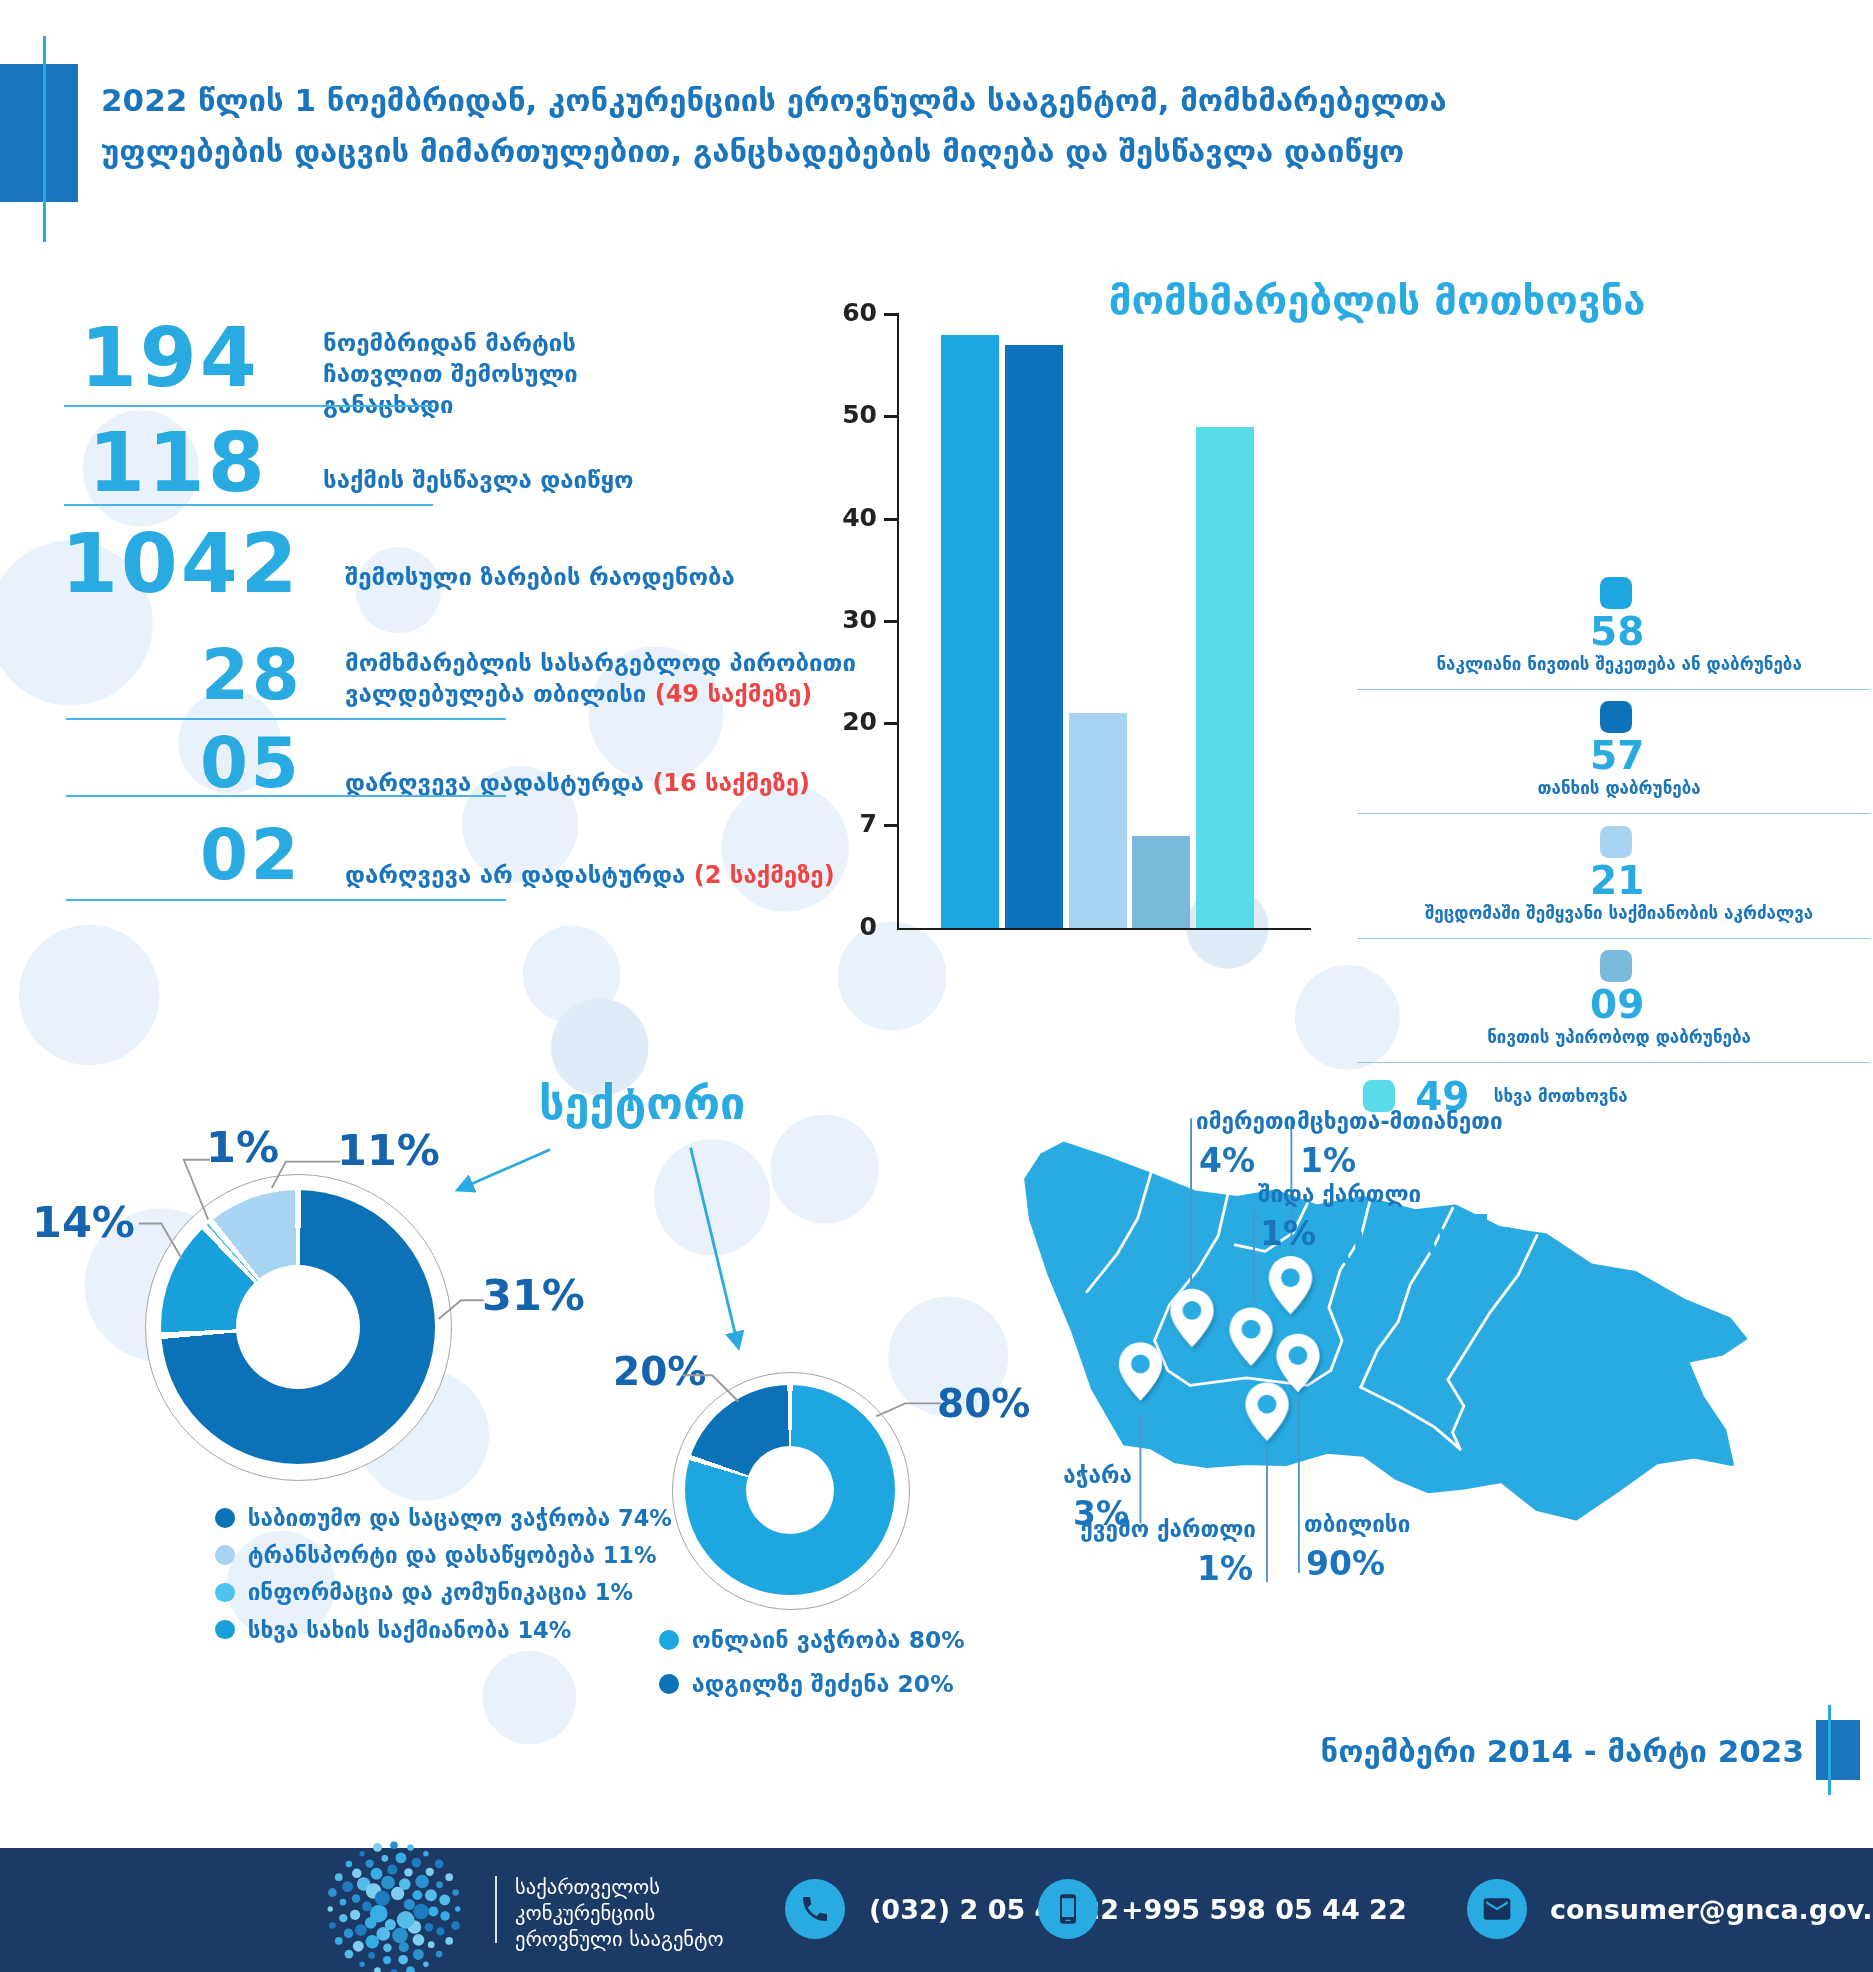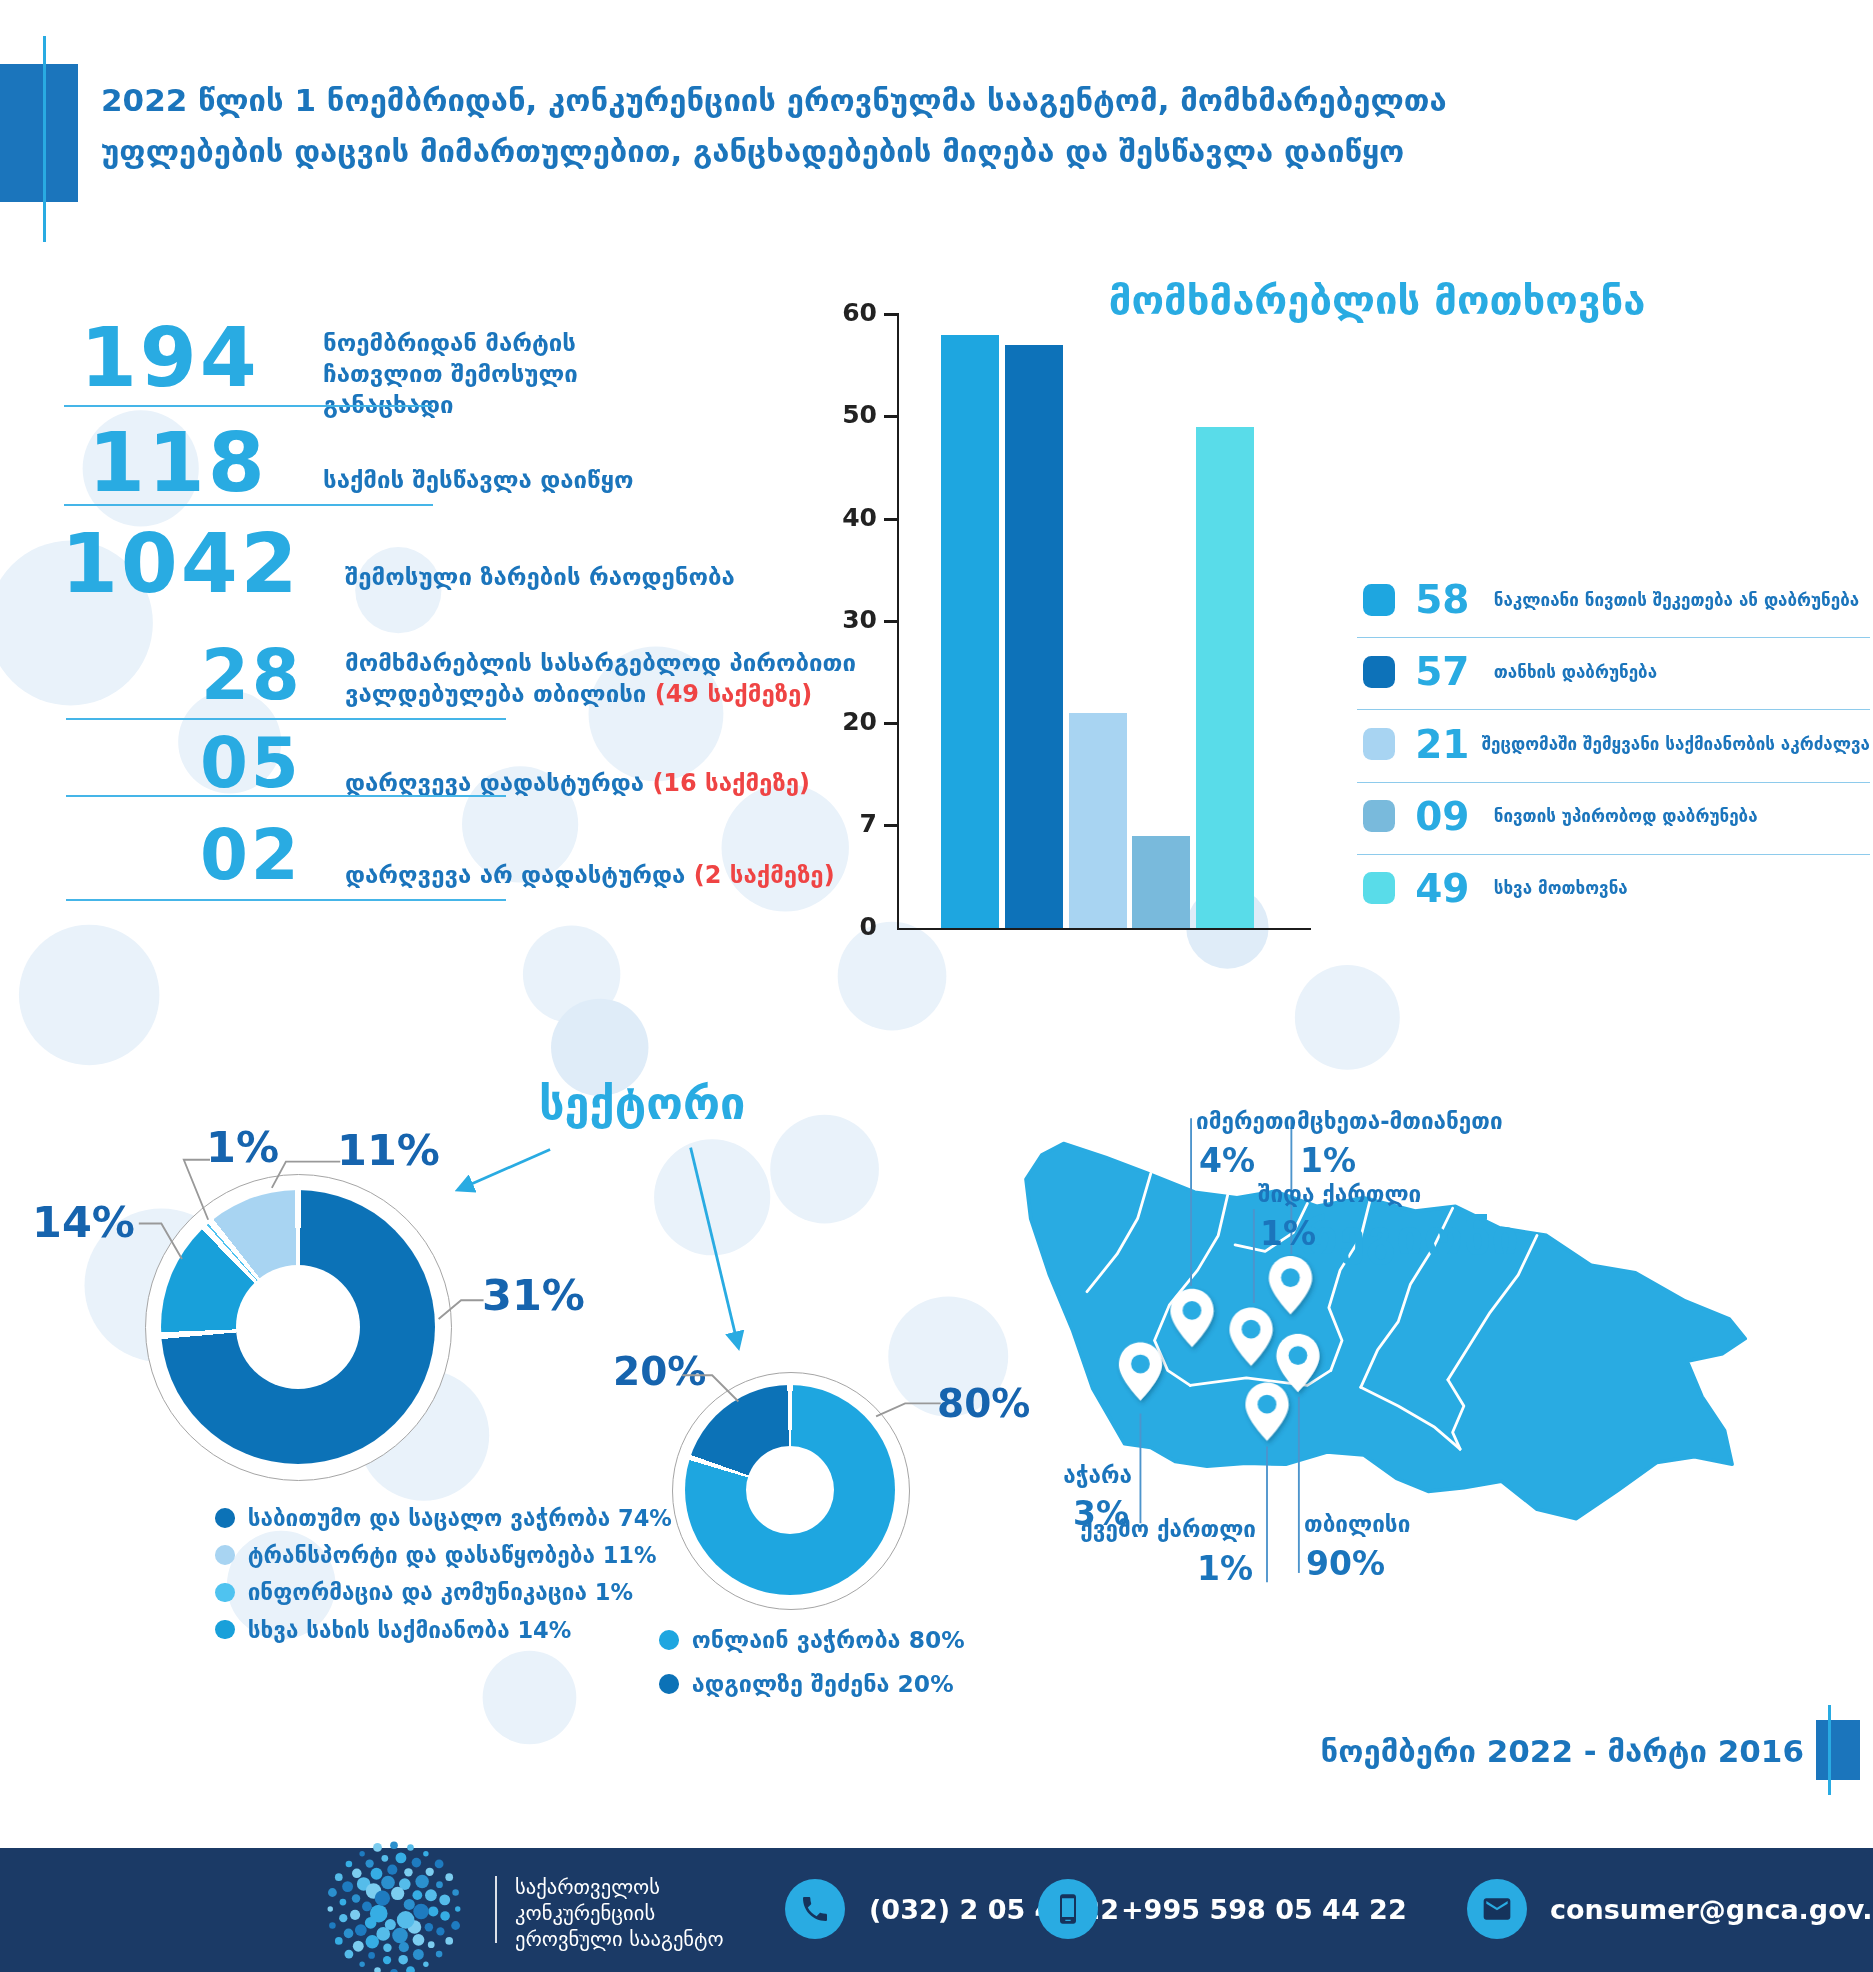--- a/index.html
+++ b/index.html
@@ -35,21 +35,21 @@
   #demand-title{left:1077px;top:277px;width:600px;font-size:40px;text-align:center;}
   #bar-plot{left:897px;top:314px;width:412px;height:614px;
             border-left:2.8px solid #1c1c1c;border-bottom:2.8px solid #1c1c1c;}
   #bar-plot .bar{position:absolute;bottom:0;width:58px;}
   #bar-plot .tickline{position:absolute;left:-15px;width:15px;height:2.8px;background:#1c1c1c;}
   #bar-plot .ticklab{position:absolute;left:-73px;width:51px;text-align:right;
             font-size:25px;font-weight:bold;color:#222;}
   
   #demand-legend{left:1357px;top:566px;width:513px;}
   .dlg{display:flex;align-items:center;padding:11.2px 0 15px 5.6px;}
-  .dlg:not(:last-child){border-bottom:1.9px solid #8ECBEC;}
+  .dlg:not(:last-child){border-bottom:1.9px solid #8ECBEC;flex-direction:column;}
   .dlg .sw{width:32px;height:32px;border-radius:8.4px;flex:0 0 auto;}
   .dlg .lv{font-size:39px;font-weight:bold;color:#29ABE2;margin-left:20.6px;width:73px;}
   .dlg .ll{font-size:17px;font-weight:bold;color:#1B75BC;margin-left:5.6px;white-space:nowrap;}
   
   .ring{position:absolute;border:1.9px solid #A5A5A5;border-radius:50%;background:#fff;}
   #ring-sector{left:145px;top:1174px;width:305px;height:305px;}
   #donut-sector{position:absolute;left:15px;top:15px;width:274px;height:274px;border-radius:50%;}
   #ring-channel{left:672px;top:1372px;width:236px;height:236px;}
   #donut-channel{position:absolute;left:12px;top:12px;width:210px;height:210px;border-radius:50%;}
   .hole{position:absolute;left:50%;top:50%;transform:translate(-50%,-50%);
@@ -333,21 +333,21 @@
     <g stroke="#999" stroke-width="2" fill="none">
       <path d="M516,1388 L492,1388 L468,1408"></path>
       <path d="M363,1240 L305,1240 L290,1268"></path>
       <path d="M224,1238 L196,1238 L222,1302"></path>
       <path d="M148,1306 L172,1306 L194,1344"></path>
       <path d="M728,1468 L760,1468 L788,1496"></path>
       <path d="M1004,1498 L966,1498 L935,1512"></path>
     </g>
   </svg>
 
-  <div class="abs" id="period">ნოემბერი 2022 - მარტი 2016</div>
+  <div class="abs" id="period">ნოემბერი 2014 - მარტი 2023</div>
   <div class="abs accent-br"></div>
   <div class="abs accent-br-line"></div>
 
   <div class="abs footer"></div>
   <svg class="abs" id="logo-svg" style="left:319px;top:1834px;" width="150" height="150" viewBox="-80 -80 160 160">
       <circle cx="68.0" cy="0.0" r="2.9" fill="#36ADE4"></circle>
       <circle cx="65.7" cy="17.6" r="4.7" fill="#1E7BC0"></circle>
       <circle cx="58.9" cy="34.0" r="4.1" fill="#7CCDF0"></circle>
       <circle cx="48.1" cy="48.1" r="3.5" fill="#2B90CE"></circle>
       <circle cx="34.0" cy="58.9" r="2.9" fill="#55BCEA"></circle>

